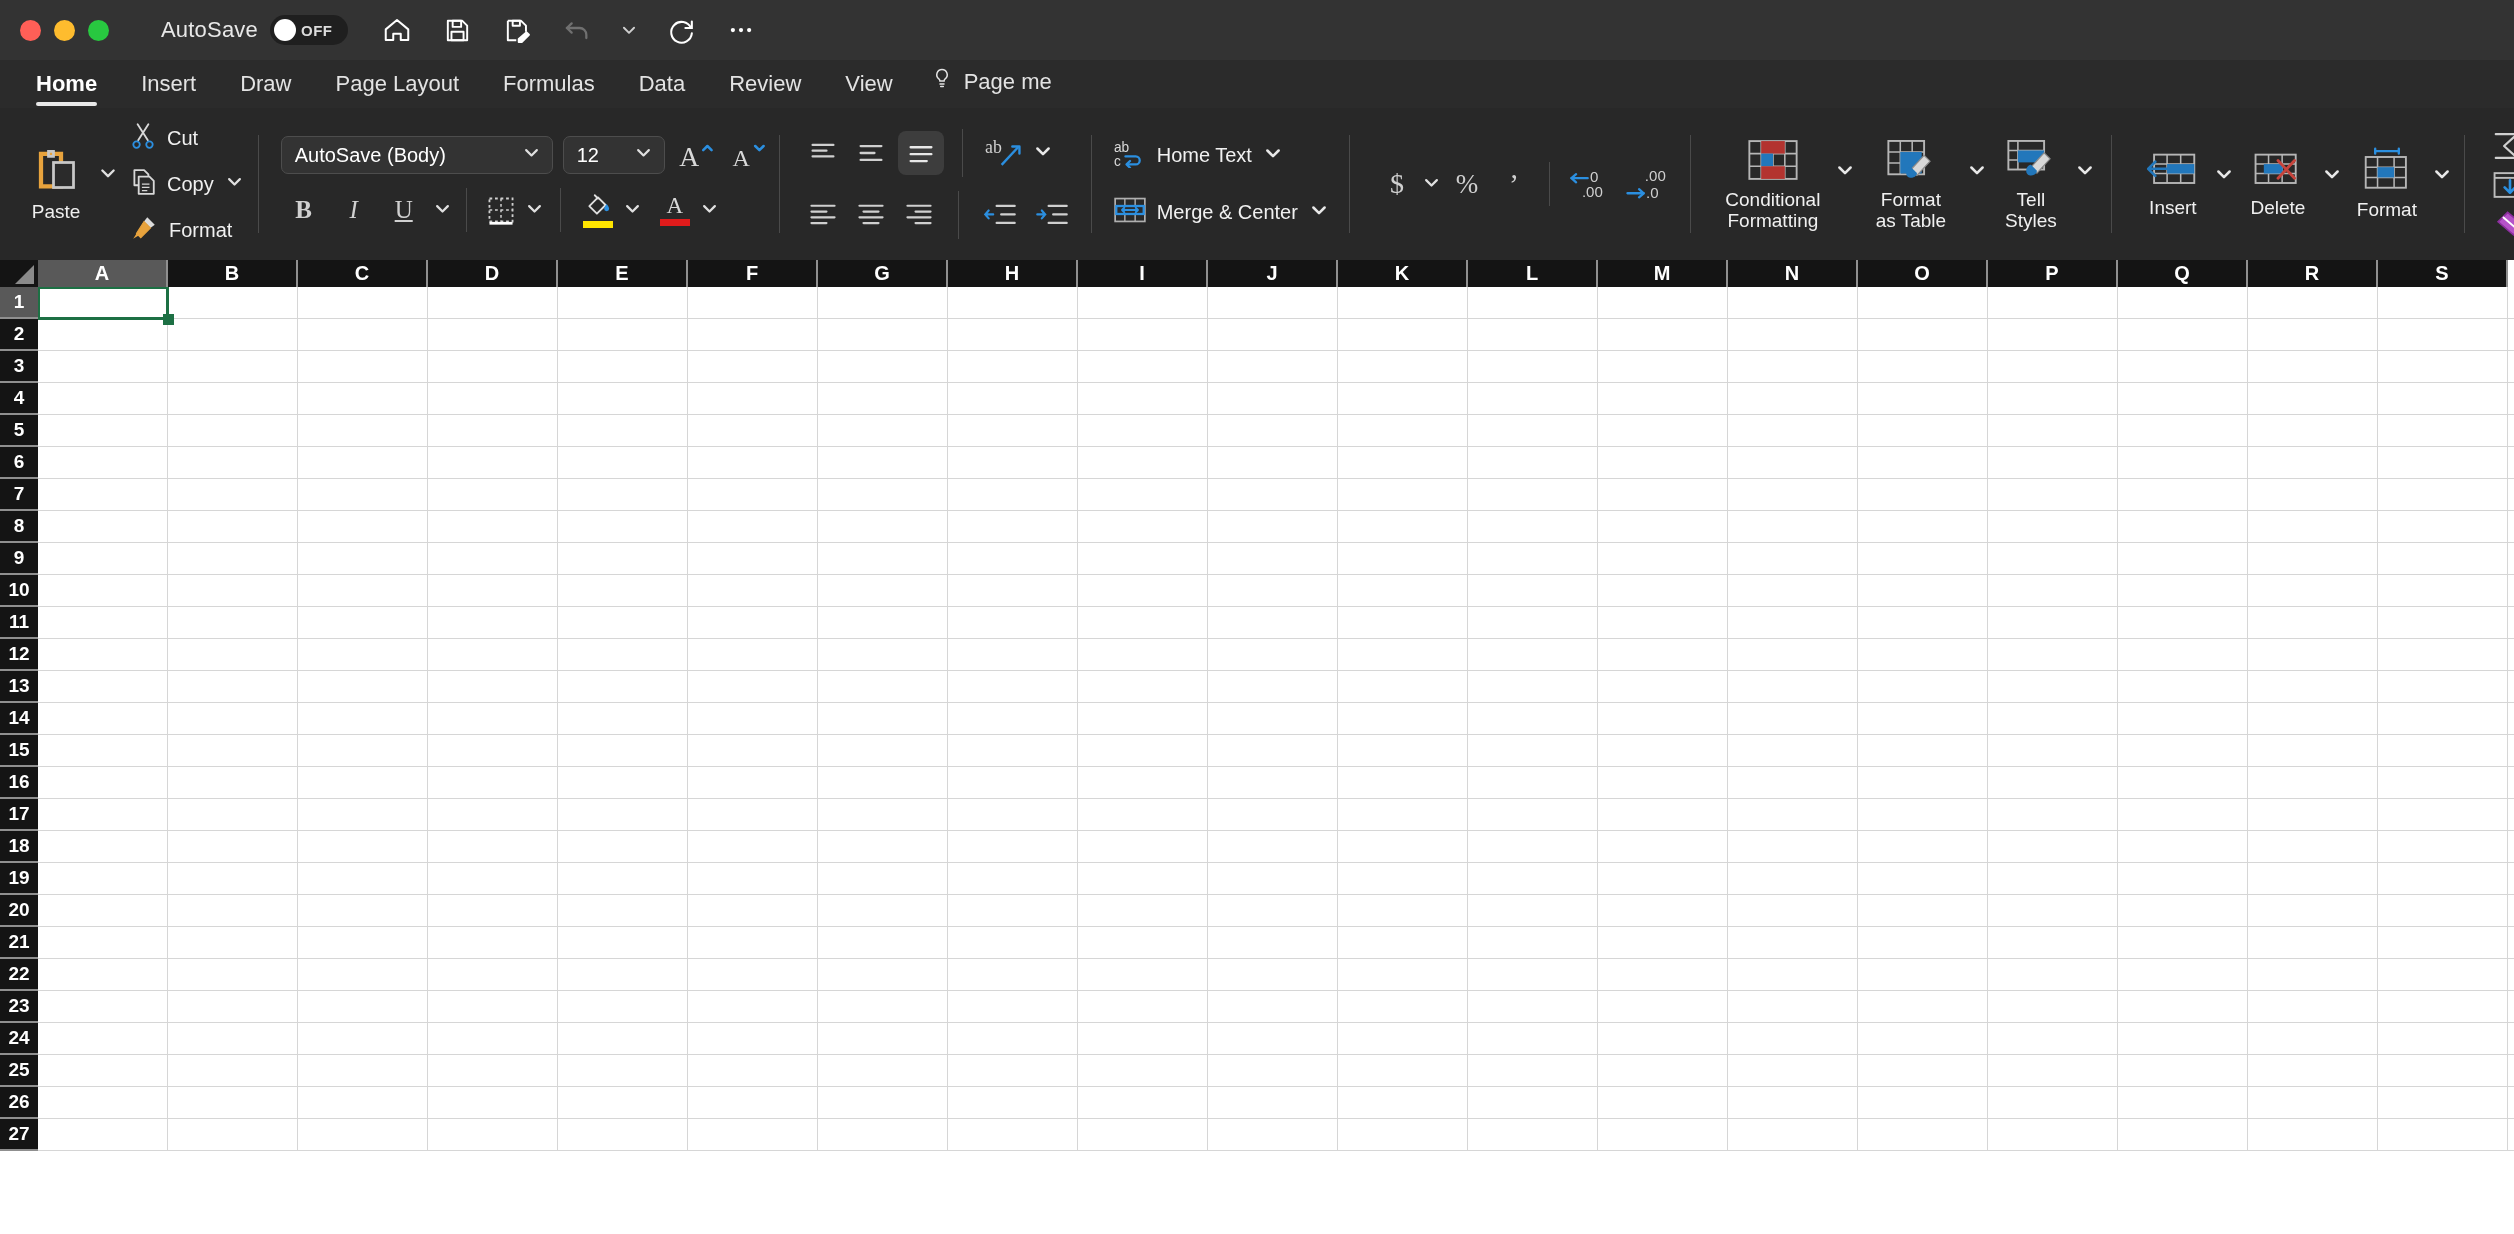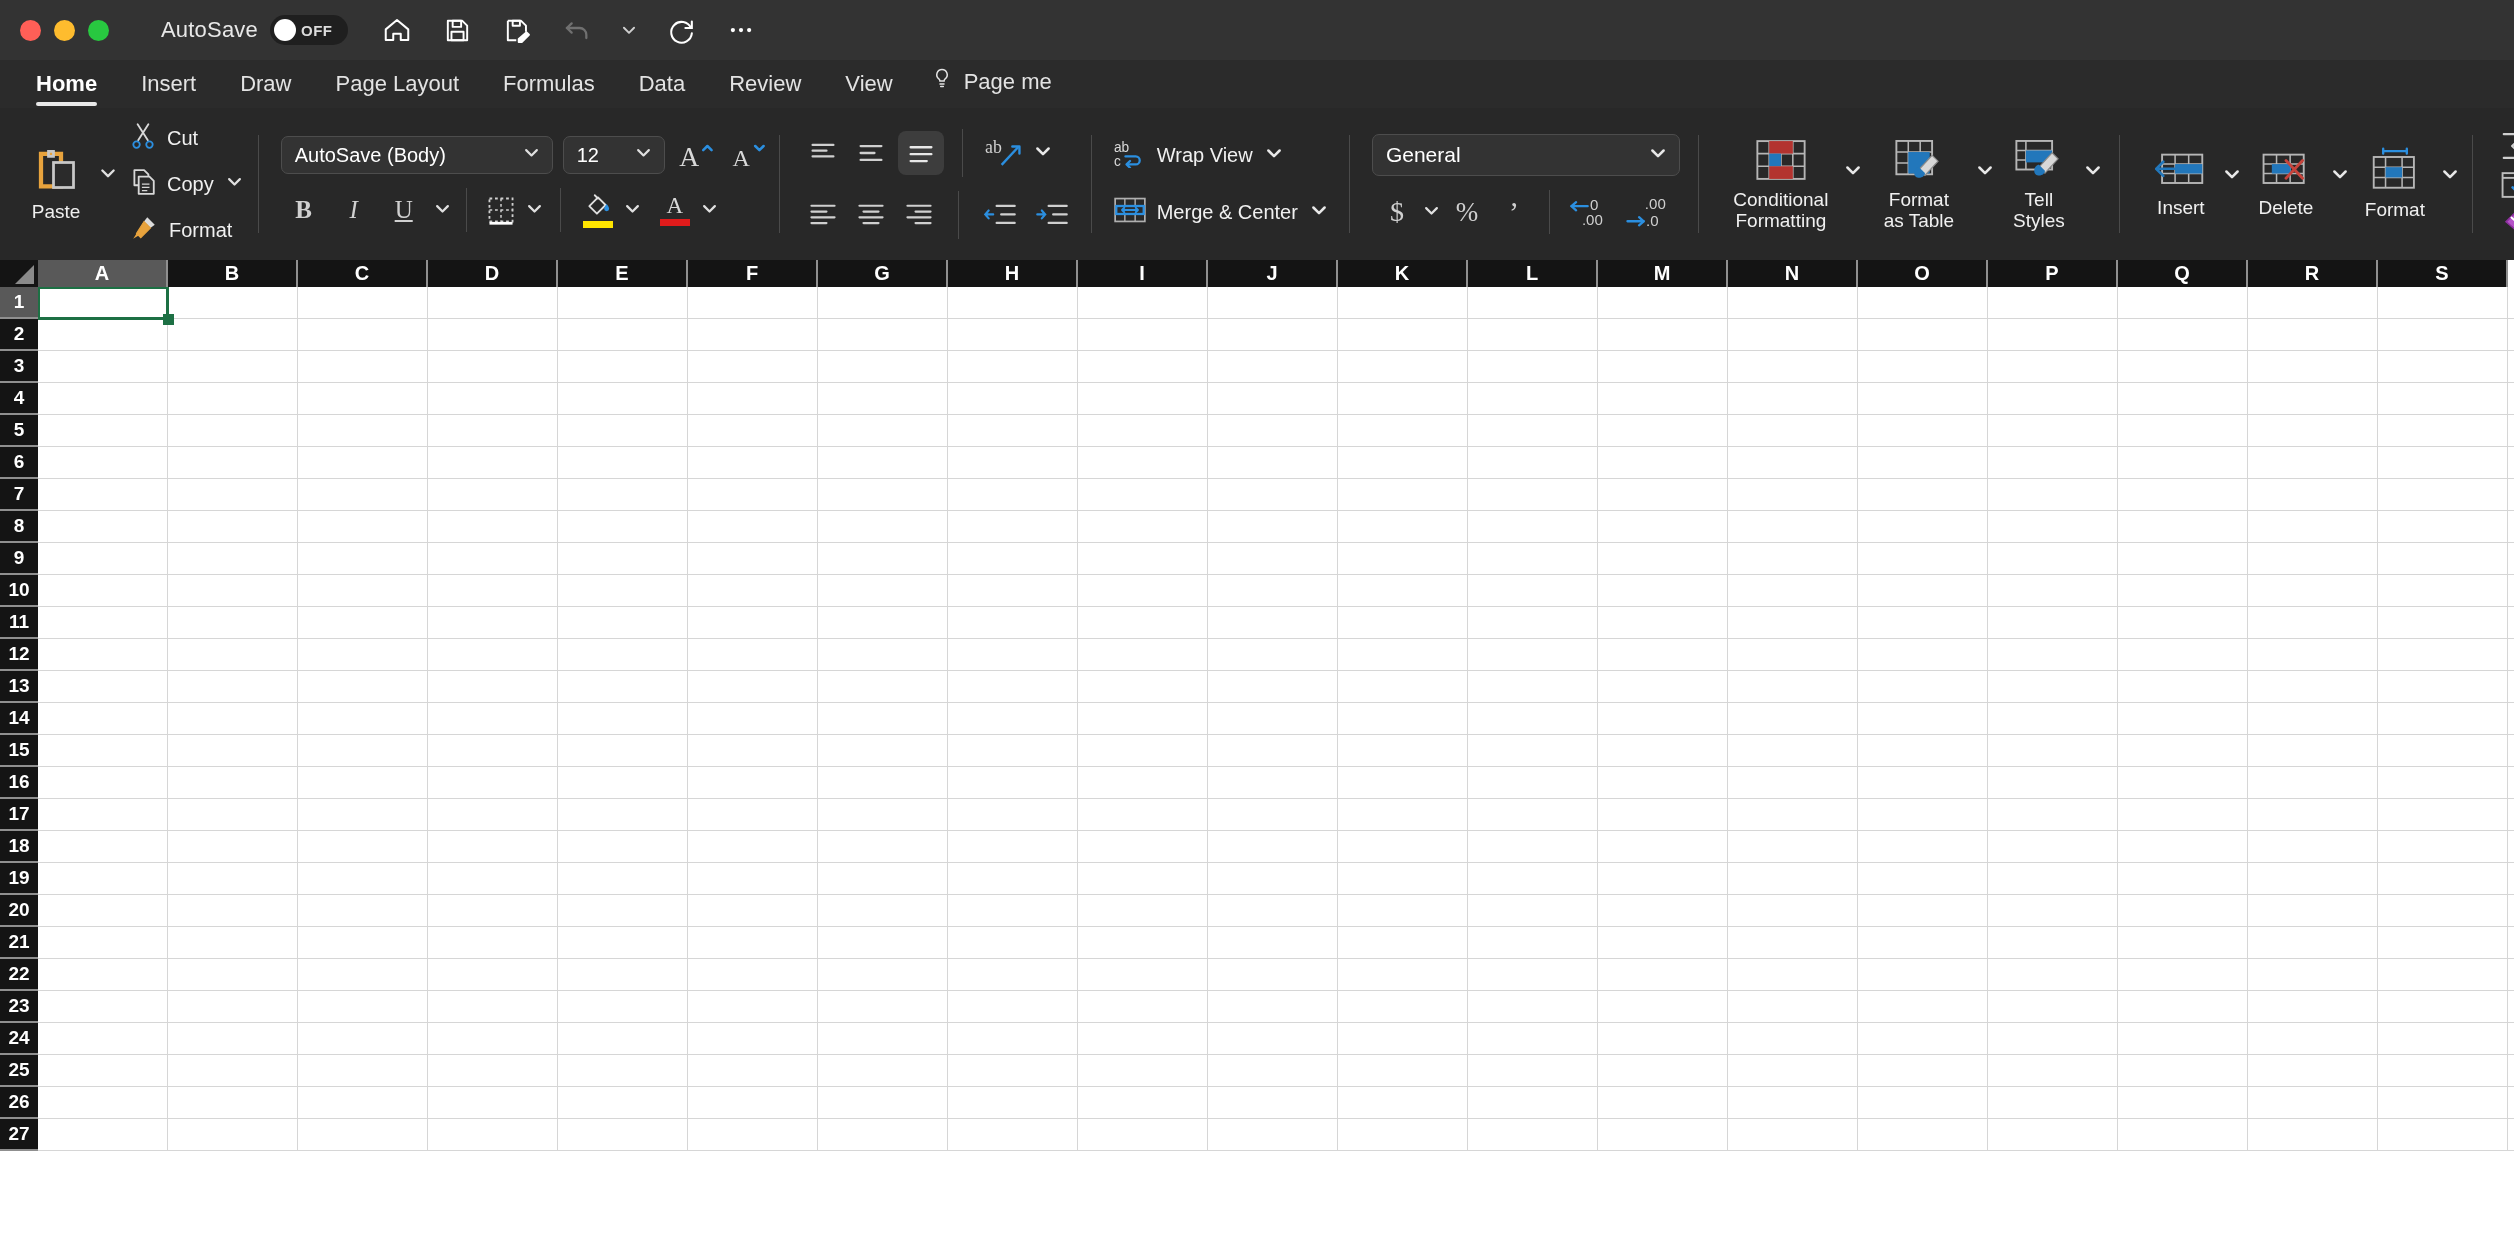--- a/index.html
+++ b/index.html
@@ -435,21 +435,21 @@
       <div class="two-rows" style="gap:22px;">
         <div class="row-btn">
           <span>
             <svg width="32" height="30" viewBox="0 0 28 26" fill="none">
               <text x="0" y="12" font-family="Liberation Sans, sans-serif" font-size="12" fill="#d8d8d8">ab</text>
               <text x="0" y="24" font-family="Liberation Sans, sans-serif" font-size="12" fill="#d8d8d8">c</text>
               <path d="M10 16h9a3.5 3.5 0 0 1 0 7h-7" stroke="#2b8fe0" stroke-width="2" fill="none" stroke-linecap="round"></path>
               <path d="M14 20l-3 3 3 3" stroke="#2b8fe0" stroke-width="2" fill="none" stroke-linecap="round" stroke-linejoin="round"></path>
             </svg>
           </span>
-          <span>Wrap View</span>
+          <span>Home Text</span>
           <span class="chev">
             <svg width="20" height="20" viewBox="0 0 16 16" fill="none" stroke="#e8e8e8" stroke-width="2" stroke-linecap="round" stroke-linejoin="round">
                 <path d="M3.5 6 8 10.5 12.5 6"></path>
               </svg>
           </span>
         </div>
         <div class="row-btn">
           <span>
             <svg width="32" height="30" viewBox="0 0 28 26" fill="none">
               <rect x="1" y="3" width="26" height="20" stroke="#b0b0b0" stroke-width="1.5" fill="none"></rect>
@@ -464,30 +464,20 @@
                 <path d="M3.5 6 8 10.5 12.5 6"></path>
               </svg>
           </span>
         </div>
       </div>
       <div class="sep" style="margin-left:20px;"></div>
     </div>
 
     <div class="grp">
       <div class="two-rows">
-        <div class="rowline">
-          <div class="combo" style="width:308px;height:42px;font-size:21px;">
-            <span>General</span>
-            <span>
-              <svg width="20" height="20" viewBox="0 0 16 16" fill="none" stroke="#e8e8e8" stroke-width="2" stroke-linecap="round" stroke-linejoin="round">
-                  <path d="M3.5 6 8 10.5 12.5 6"></path>
-                </svg>
-            </span>
-          </div>
-        </div>
         <div class="rowline" style="gap:4px;padding-left:4px;">
           <div class="icon-btn" style="width:42px;height:40px;">
             <span style="color:#cfcfcf;font-size:28px;font-family:'Liberation Serif',serif;">$</span>
           </div>
           <span class="chev">
             <svg width="19" height="19" viewBox="0 0 16 16" fill="none" stroke="#e0e0e0" stroke-width="1.9" stroke-linecap="round" stroke-linejoin="round">
                 <path d="M3.5 6 8 10.5 12.5 6"></path>
               </svg>
           </span>
           <div class="icon-btn" style="width:44px;height:40px;">

